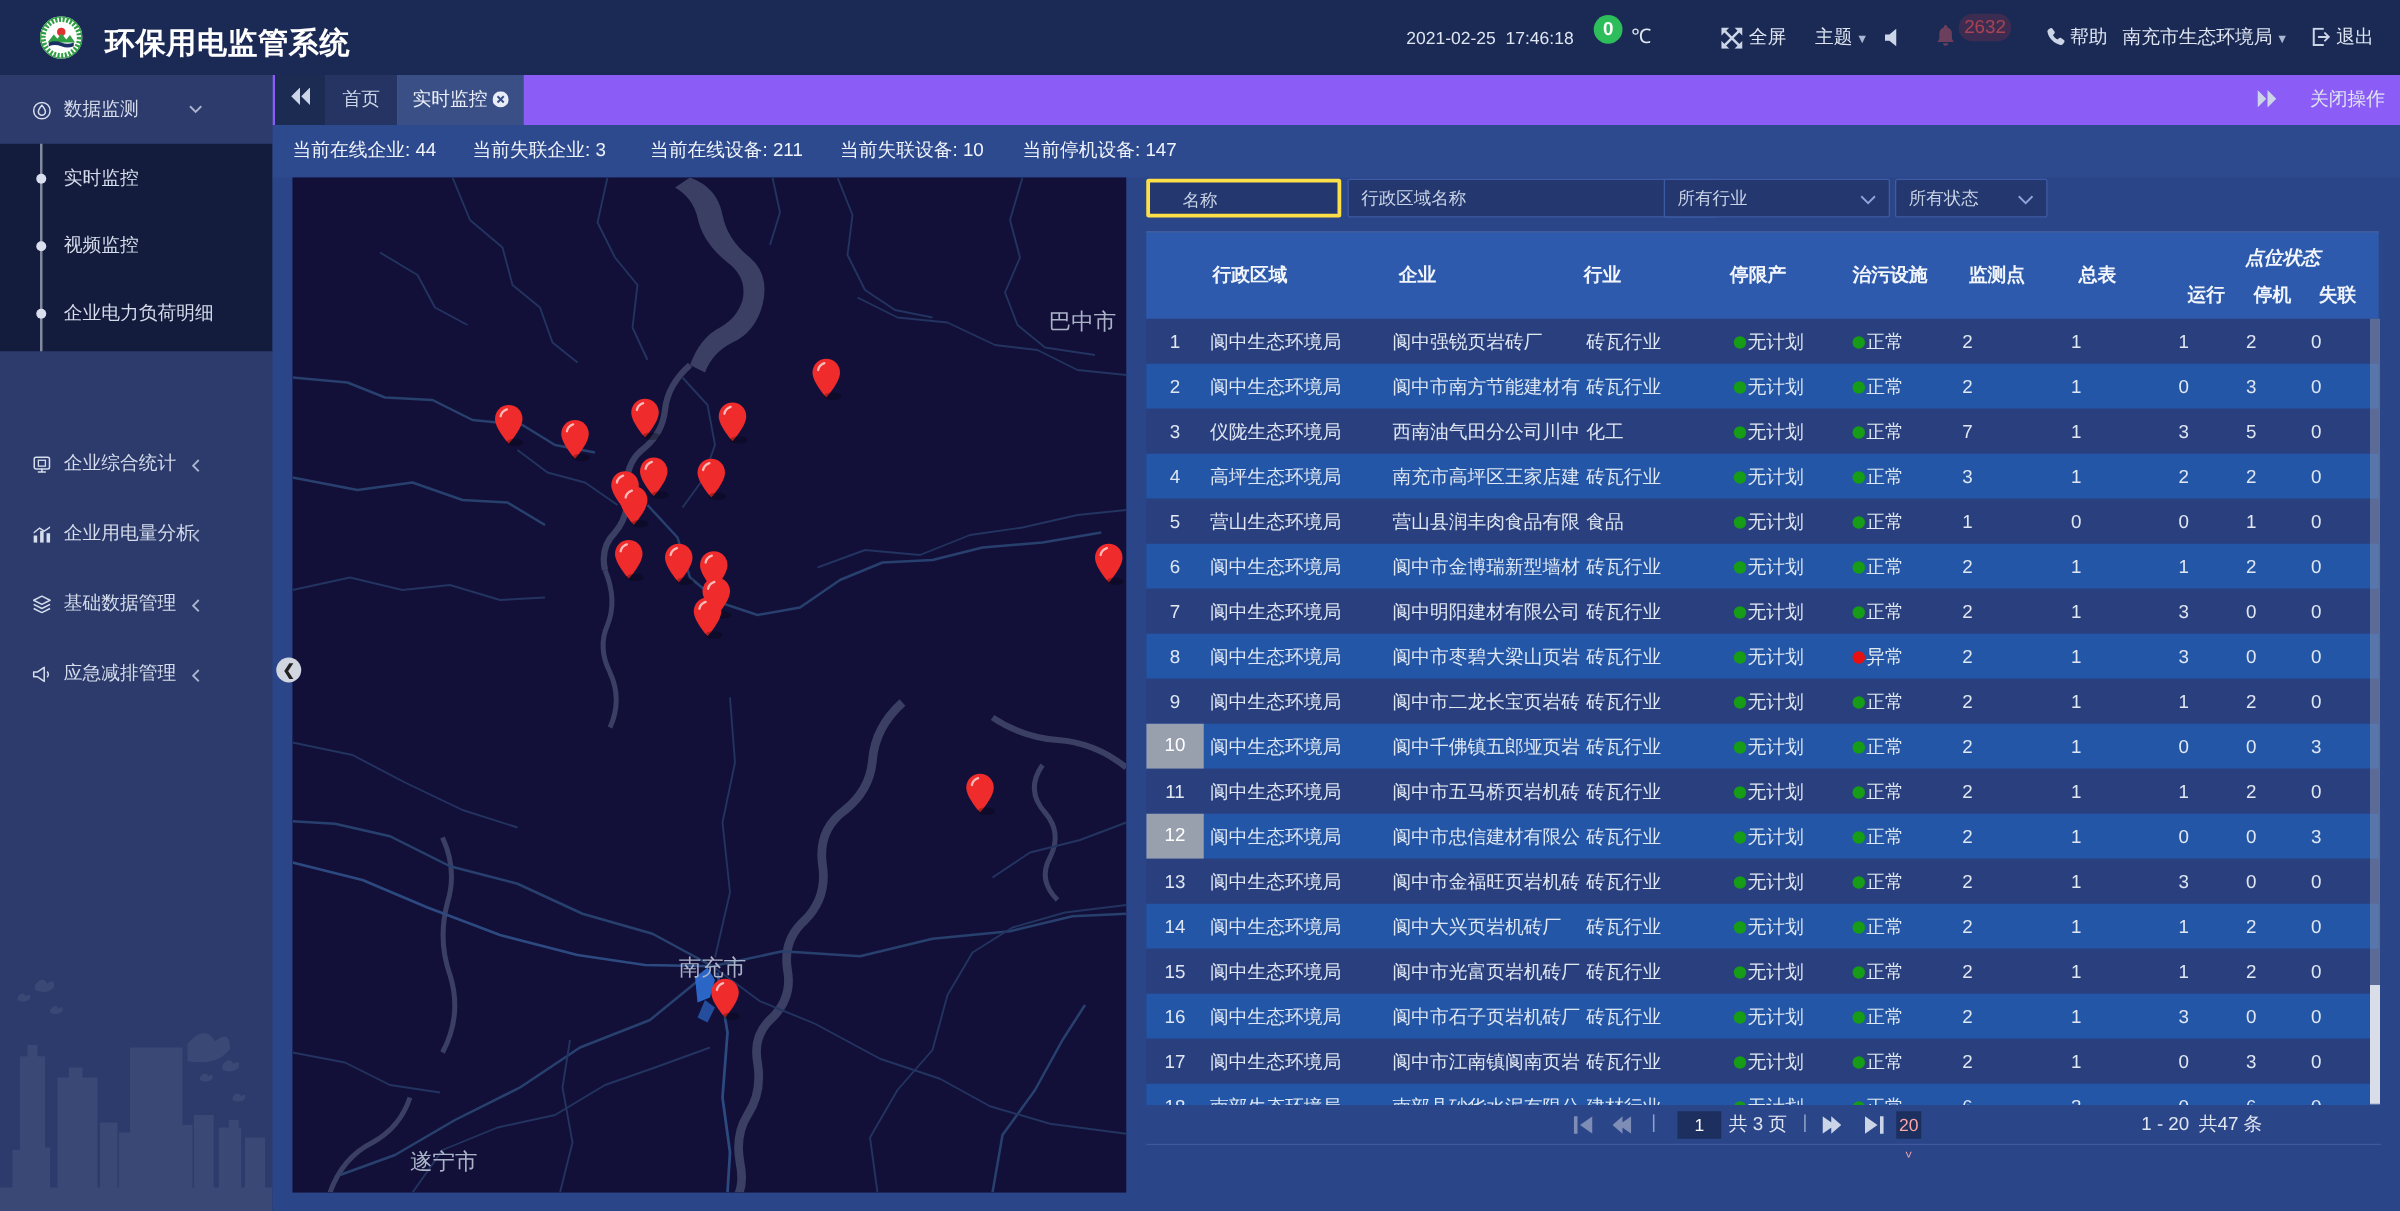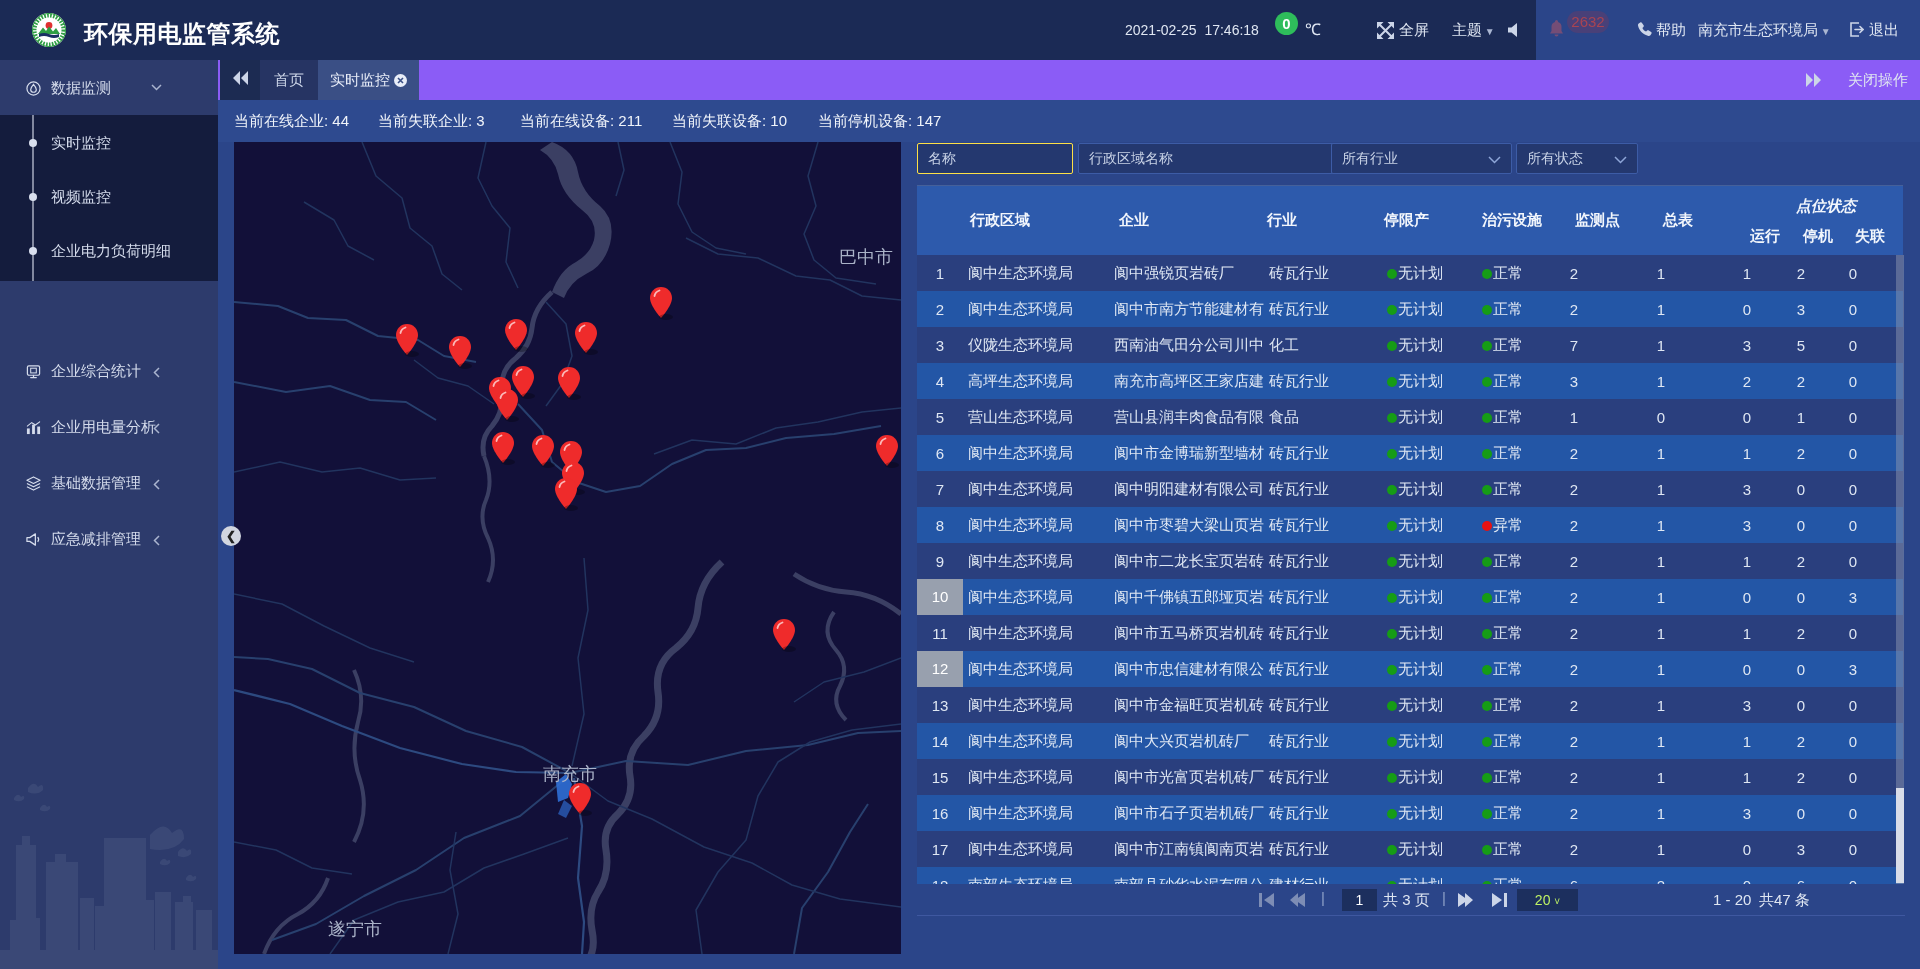--- a/index.html
+++ b/index.html
@@ -1,19 +1,19 @@
 <!DOCTYPE html>
 <html lang="zh"><head><meta charset="utf-8">
 <style>
 *{margin:0;padding:0;box-sizing:border-box}
 html,body{width:1920px;height:969px;overflow:hidden;background:#2b4589;
  font-family:"Liberation Sans",sans-serif;color:#e3e9f5}
 .abs{position:absolute}
 
-#hdr{position:absolute;left:0;top:0;width:1536px;height:60px;background:#1b2a55;z-index:30}
+#hdr{position:absolute;left:0;top:0;width:1920px;height:60px;background:#1b2a55;z-index:30}
 #hdr .title{position:absolute;left:84px;top:18px;font-size:24px;font-weight:bold;color:#fff;letter-spacing:.5px}
 .hitem{position:absolute;top:0;height:60px;line-height:60px;font-size:15px;color:#dfe6f2;white-space:nowrap}
 
 #side{position:absolute;left:0;top:60px;width:218px;height:909px;background:#2d3b6c;z-index:20;overflow:hidden}
 #side .grp{position:absolute;left:0;top:55px;width:218px;height:166px;background:#141c3d}
 #side .pline{position:absolute;left:32px;top:55px;width:2px;height:166px;background:rgba(220,226,240,.55)}
 .mitem{position:absolute;left:0;width:178px;height:56px;line-height:56px;font-size:15px;color:#d5dcec}
 .mitem .txt{position:absolute;left:51px;top:0}
 .sitem{position:absolute;left:51px;width:160px;height:20px;line-height:20px;font-size:15px;color:#d5dcec}
 .sdot{position:absolute;left:29px;width:8px;height:8px;border-radius:50%;background:#d9dfee}
@@ -27,21 +27,21 @@
 #tabbar .rt{position:absolute;right:12px;top:0;height:40px;line-height:40px;font-size:15px;color:#dfe5f0}
 
 #stats{position:absolute;left:218px;top:100px;width:1702px;height:42px;background:#2e4a8f}
 #stats span{position:absolute;top:0;height:42px;line-height:42px;font-size:15px;color:#f0f4fa}
 
 #map{position:absolute;left:234px;top:142px;width:667px;height:812px;background:#121039;overflow:hidden}
 #collapse{position:absolute;left:221px;top:526px;width:20px;height:20px;border-radius:50%;
  background:#d2d6e0;z-index:25;text-align:center;line-height:20px;font-size:12px;color:#222;font-weight:bold}
 
 #fname{position:absolute;left:917px;top:143px;width:156px;height:31px;background:#24386f;
- border:1px solid #fde047;border-radius:2px;font-size:14px;color:#c8d2e6;line-height:29px;padding-left:10px}
+ border:3px solid #fde047;border-radius:2px;font-size:14px;color:#c8d2e6;line-height:29px;padding-left:26px}
 .fsel{position:absolute;top:143px;height:31px;background:#24386f;border:1px solid #3d5ca6;border-radius:2px;
  font-size:14px;color:#c8d2e6;line-height:29px;padding-left:10px}
 .fsel .ch{position:absolute;right:10px;top:0;color:#8ea6d8;font-size:12px}
 
 #thead{position:absolute;left:917px;top:185px;width:986px;height:70px;background:#2d5aac;border-top:1px solid #45609a;overflow:hidden}
 #thead span{position:absolute;font-size:15px;font-weight:bold;color:#f2f6fc;white-space:nowrap}
 #tbody{position:absolute;left:917px;top:255px;width:986px;height:629px;overflow:hidden}
 .trow{position:relative;width:986px;height:36px;display:grid;
  grid-template-columns:46px 146px 155px 117px 95px 70px 56px 118px 54px 54px 50px;align-items:center}
 .r-odd{background:#2a3f7e}
@@ -56,21 +56,21 @@
 .dot.grn{background:#169c16}
 .dot.red{background:#e81111}
 
 #sbar{position:absolute;left:1896px;top:255px;width:8px;height:629px;background:rgba(140,150,175,.5)}
 #sthumb{position:absolute;left:1896px;top:788px;width:8px;height:95px;background:#d9dde8}
 
 #pager{position:absolute;left:917px;top:884px;width:988px;height:32px;border-bottom:1px solid #3f58a0;font-size:15px;color:#dfe6f2}
 #pager .pi{position:absolute;top:5px;height:22px}
 #pginput{position:absolute;left:425px;top:5px;width:35px;height:22px;background:#1c2f5e;color:#fff;
  font-size:14px;text-align:center;line-height:22px}
-#pgsel{position:absolute;left:600px;top:5px;width:61px;height:22px;background:#1c2f5e;color:#bef264;
+#pgsel{position:absolute;left:600px;top:5px;width:20px;height:22px;background:#1c2f5e;color:#fca5a5;
  font-size:14px;text-align:center;line-height:22px}
 </style></head>
 <body>
 
 <div id="hdr">
   <svg class="abs" style="left:32px;top:13px" width="34" height="34" viewBox="0 0 34 34">
     <circle cx="17" cy="17" r="17" fill="#fff"></circle>
     <circle cx="17" cy="17" r="14.5" fill="none" stroke="#2f9e44" stroke-width="4" stroke-dasharray="1.7 1.3"></circle>
     <circle cx="17" cy="17" r="16.5" fill="none" stroke="#2f9e44" stroke-width="1"></circle>
     <circle cx="17" cy="12.5" r="3.4" fill="#e03131"></circle>

